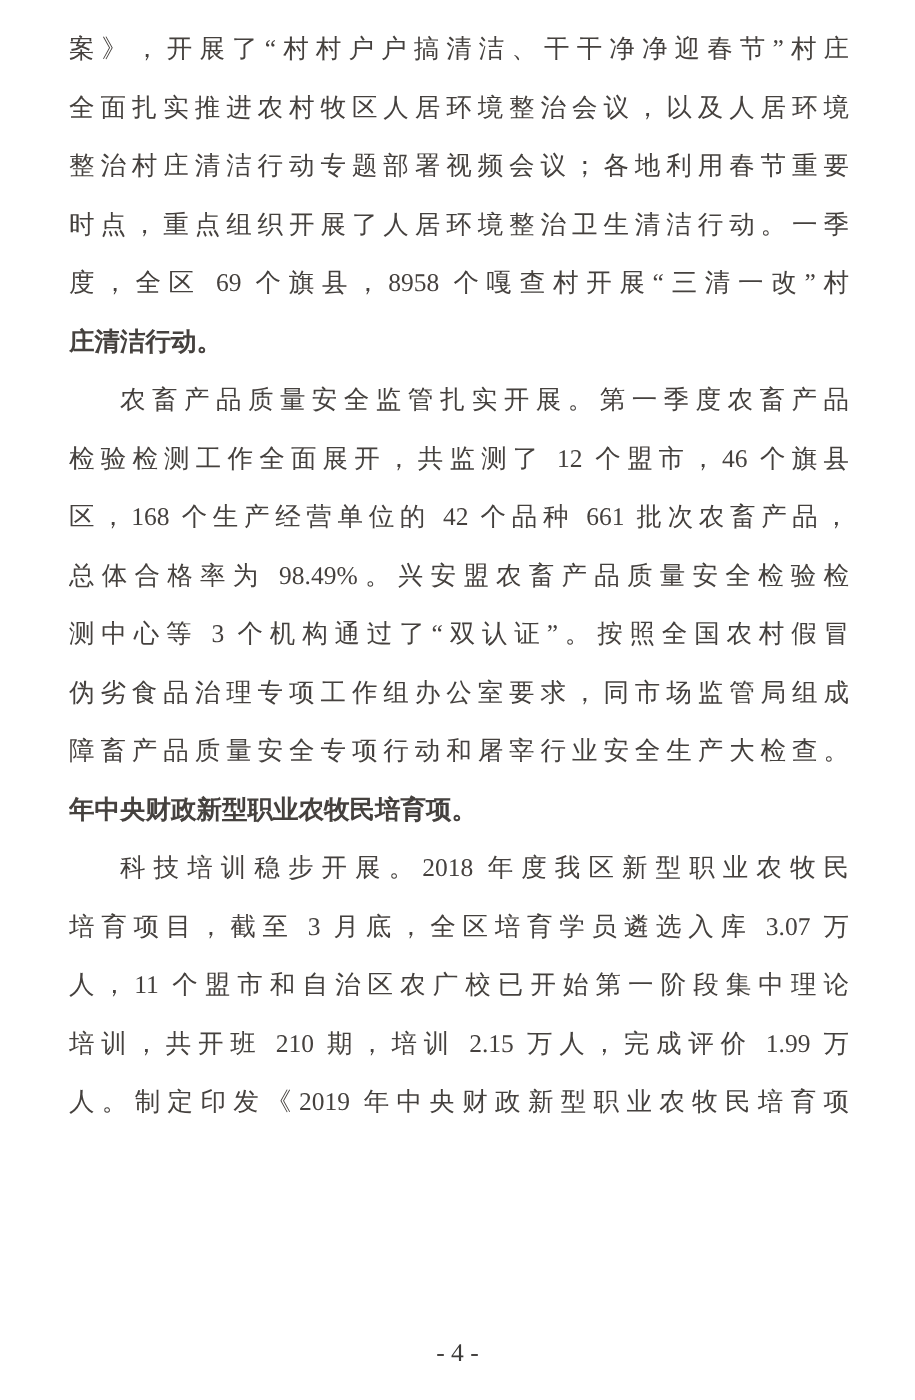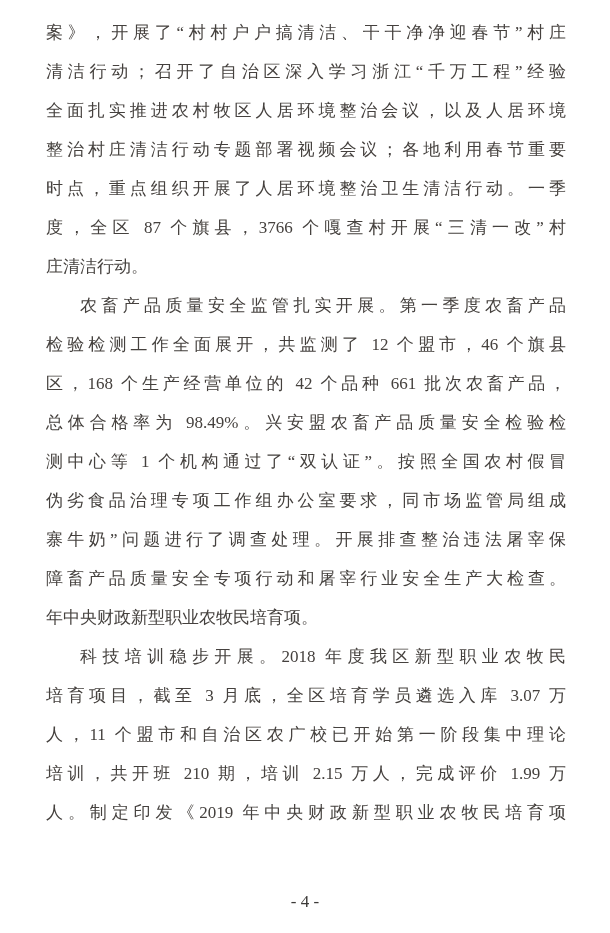--- a/index.html
+++ b/index.html
@@ -35,20 +35,21 @@
     text-align-last: justify;
     -moz-text-align-last: justify;
     overflow: hidden;
   }
   .line.indent {
     text-indent: 2em;
   }
   .line.no-justify {
     text-align: left;
     text-align-last: left;
+    font-weight: bold;
     -moz-text-align-last: left;
   }
   .page-number {
     position: absolute;
     left: 0;
     top: 891px;
     width: 100%;
     text-align: center;
     font-size: 17px;
     line-height: 22px;
@@ -56,35 +57,33 @@
     font-family: "Liberation Serif", "DejaVu Serif", serif;
   }
 </style>
 </head>
 <body>
 
 <div class="page">
   <div class="text-block">
       <div class="para">
         <div class="line">案》，开展了“村村户户搞清洁、干干净净迎春节”村庄</div>
-        <div class="line">清洁行动；召开了自治区深入学习浙江“千万工程”经验</div>
         <div class="line">全面扎实推进农村牧区人居环境整治会议，以及人居环境</div>
         <div class="line">整治村庄清洁行动专题部署视频会议；各地利用春节重要</div>
         <div class="line">时点，重点组织开展了人居环境整治卫生清洁行动。一季</div>
-        <div class="line">度，全区 87 个旗县，3766 个嘎查村开展“三清一改”村</div>
+        <div class="line">度，全区 69 个旗县，8958 个嘎查村开展“三清一改”村</div>
         <div class="line no-justify">庄清洁行动。</div>
       </div>
       <div class="para">
         <div class="line indent">农畜产品质量安全监管扎实开展。第一季度农畜产品</div>
         <div class="line">检验检测工作全面展开，共监测了 12 个盟市，46 个旗县</div>
         <div class="line">区，168 个生产经营单位的 42 个品种 661 批次农畜产品，</div>
         <div class="line">总体合格率为 98.49%。兴安盟农畜产品质量安全检验检</div>
-        <div class="line">测中心等 1 个机构通过了“双认证”。按照全国农村假冒</div>
+        <div class="line">测中心等 3 个机构通过了“双认证”。按照全国农村假冒</div>
         <div class="line">伪劣食品治理专项工作组办公室要求，同市场监管局组成</div>
-        <div class="line">寨牛奶”问题进行了调查处理。开展排查整治违法屠宰保</div>
         <div class="line">障畜产品质量安全专项行动和屠宰行业安全生产大检查。</div>
         <div class="line no-justify">年中央财政新型职业农牧民培育项。</div>
       </div>
       <div class="para">
         <div class="line indent">科技培训稳步开展。2018 年度我区新型职业农牧民</div>
         <div class="line">培育项目，截至 3 月底，全区培育学员遴选入库 3.07 万</div>
         <div class="line">人，11 个盟市和自治区农广校已开始第一阶段集中理论</div>
         <div class="line">培训，共开班 210 期，培训 2.15 万人，完成评价 1.99 万</div>
         <div class="line">人。制定印发《2019 年中央财政新型职业农牧民培育项</div>
       </div>

